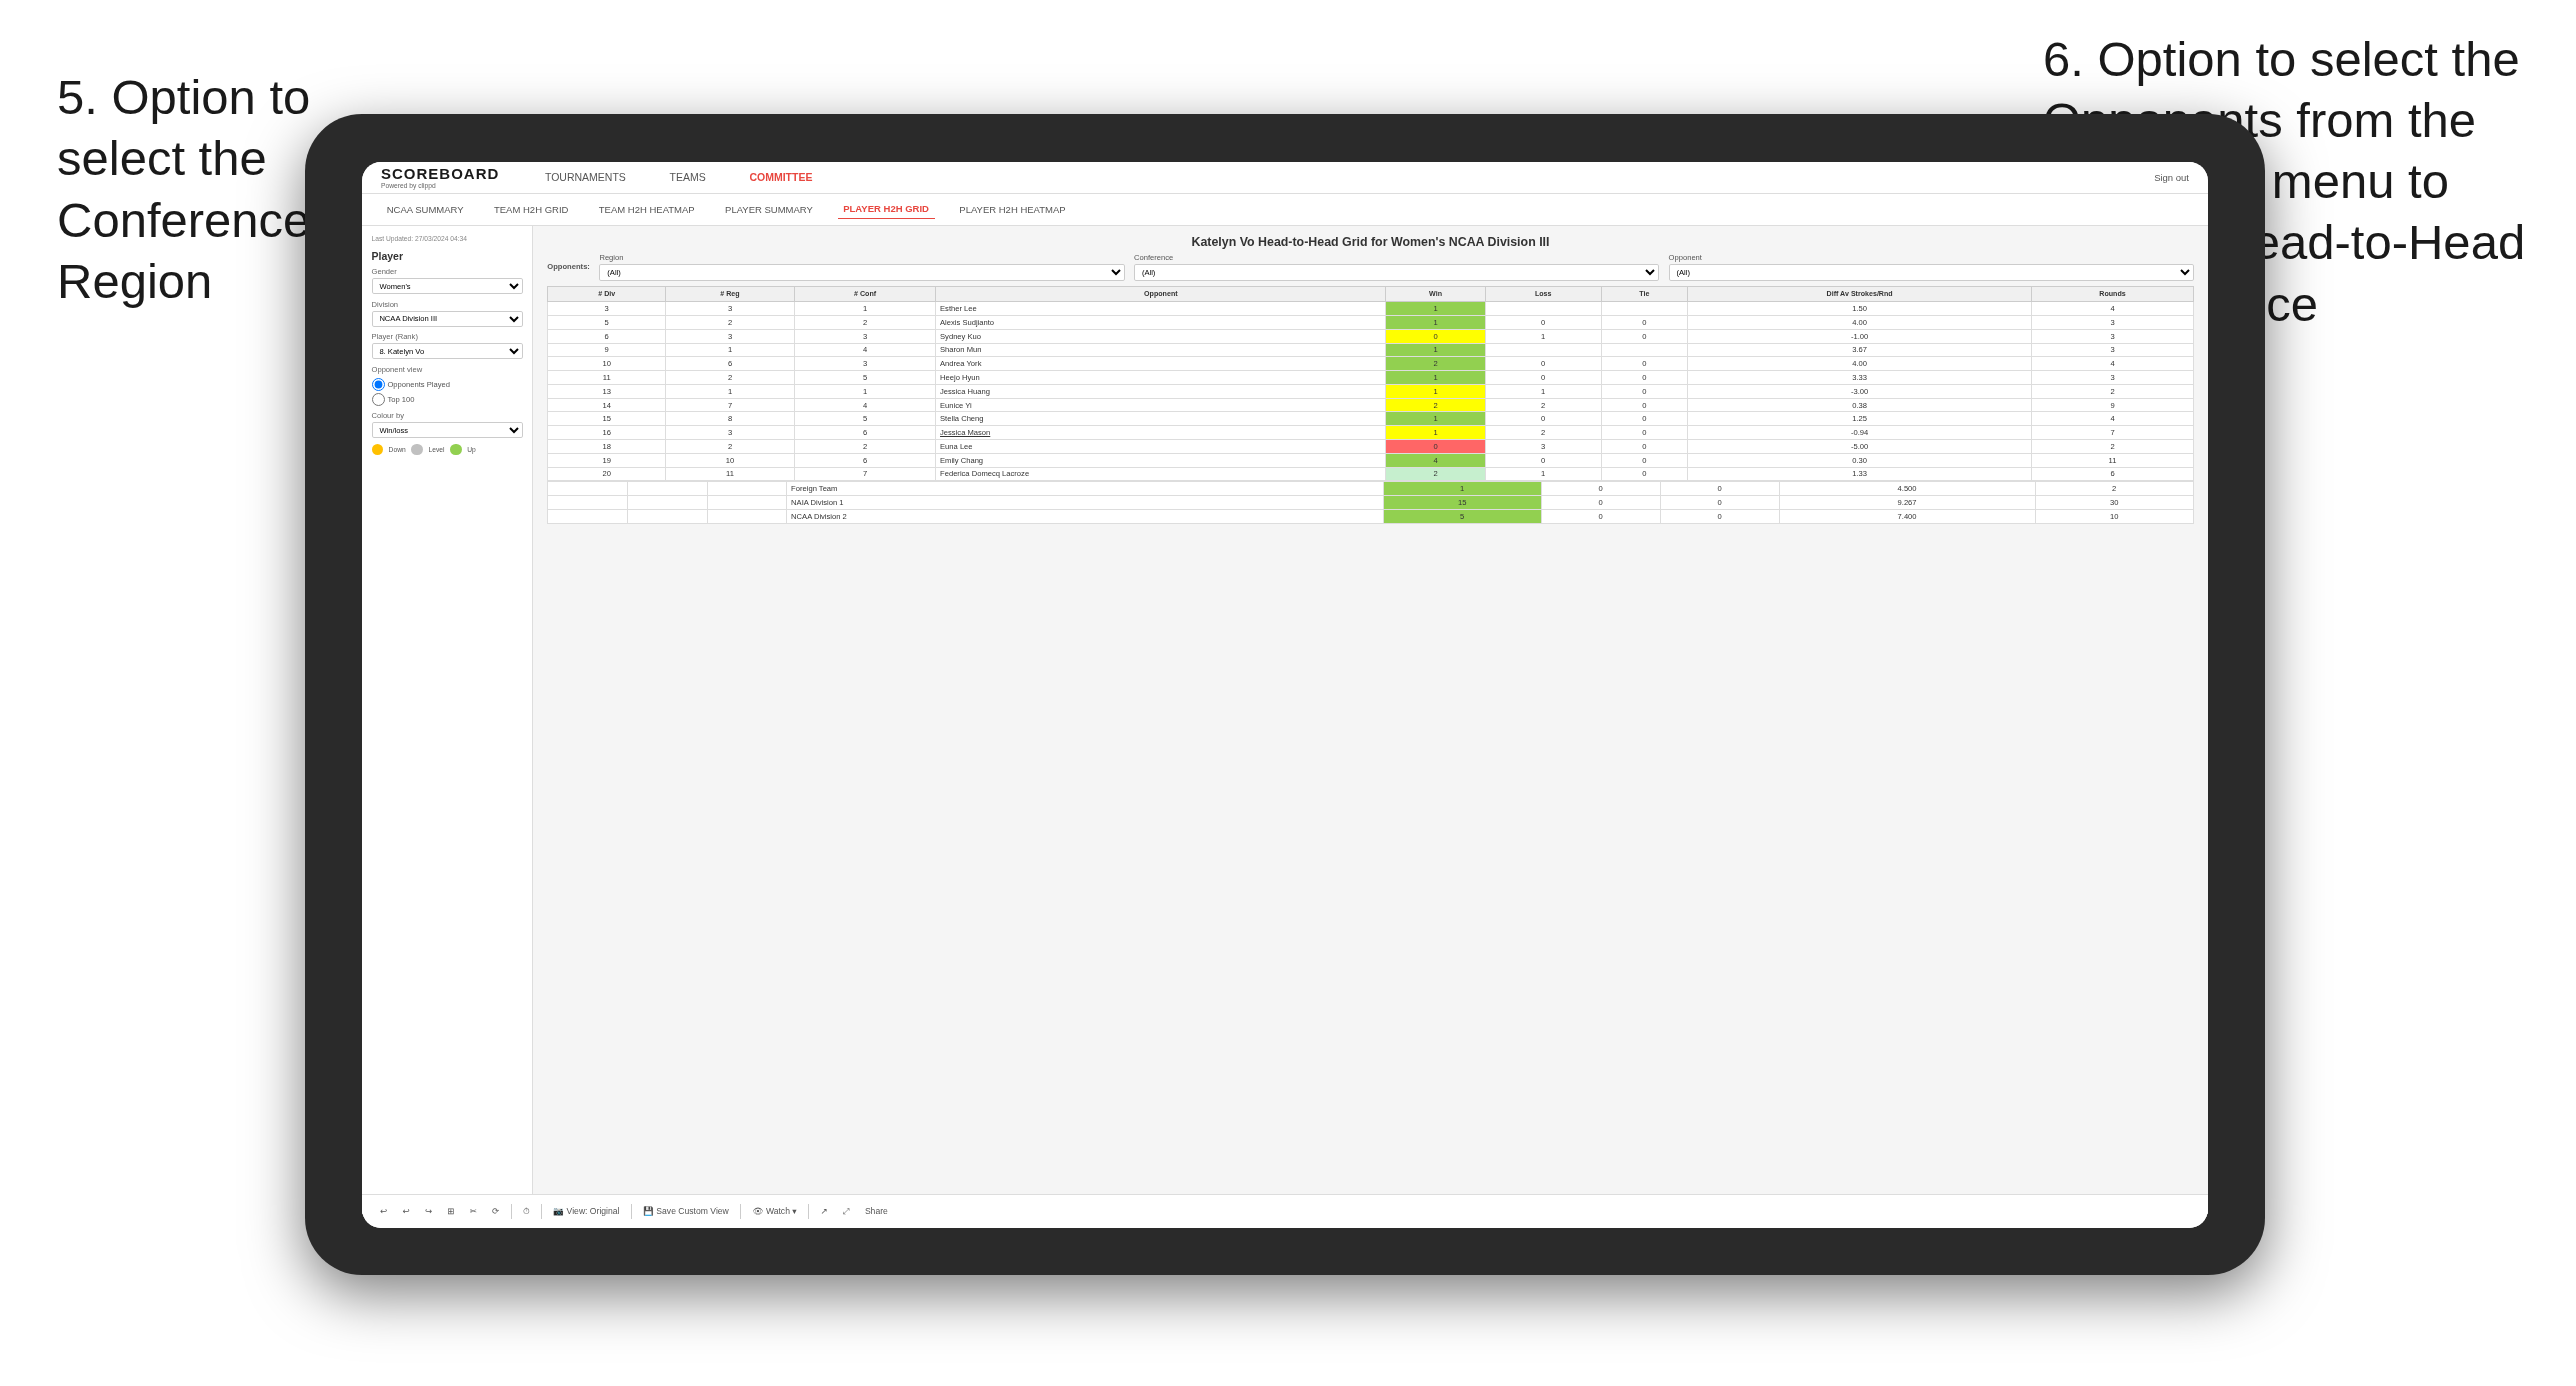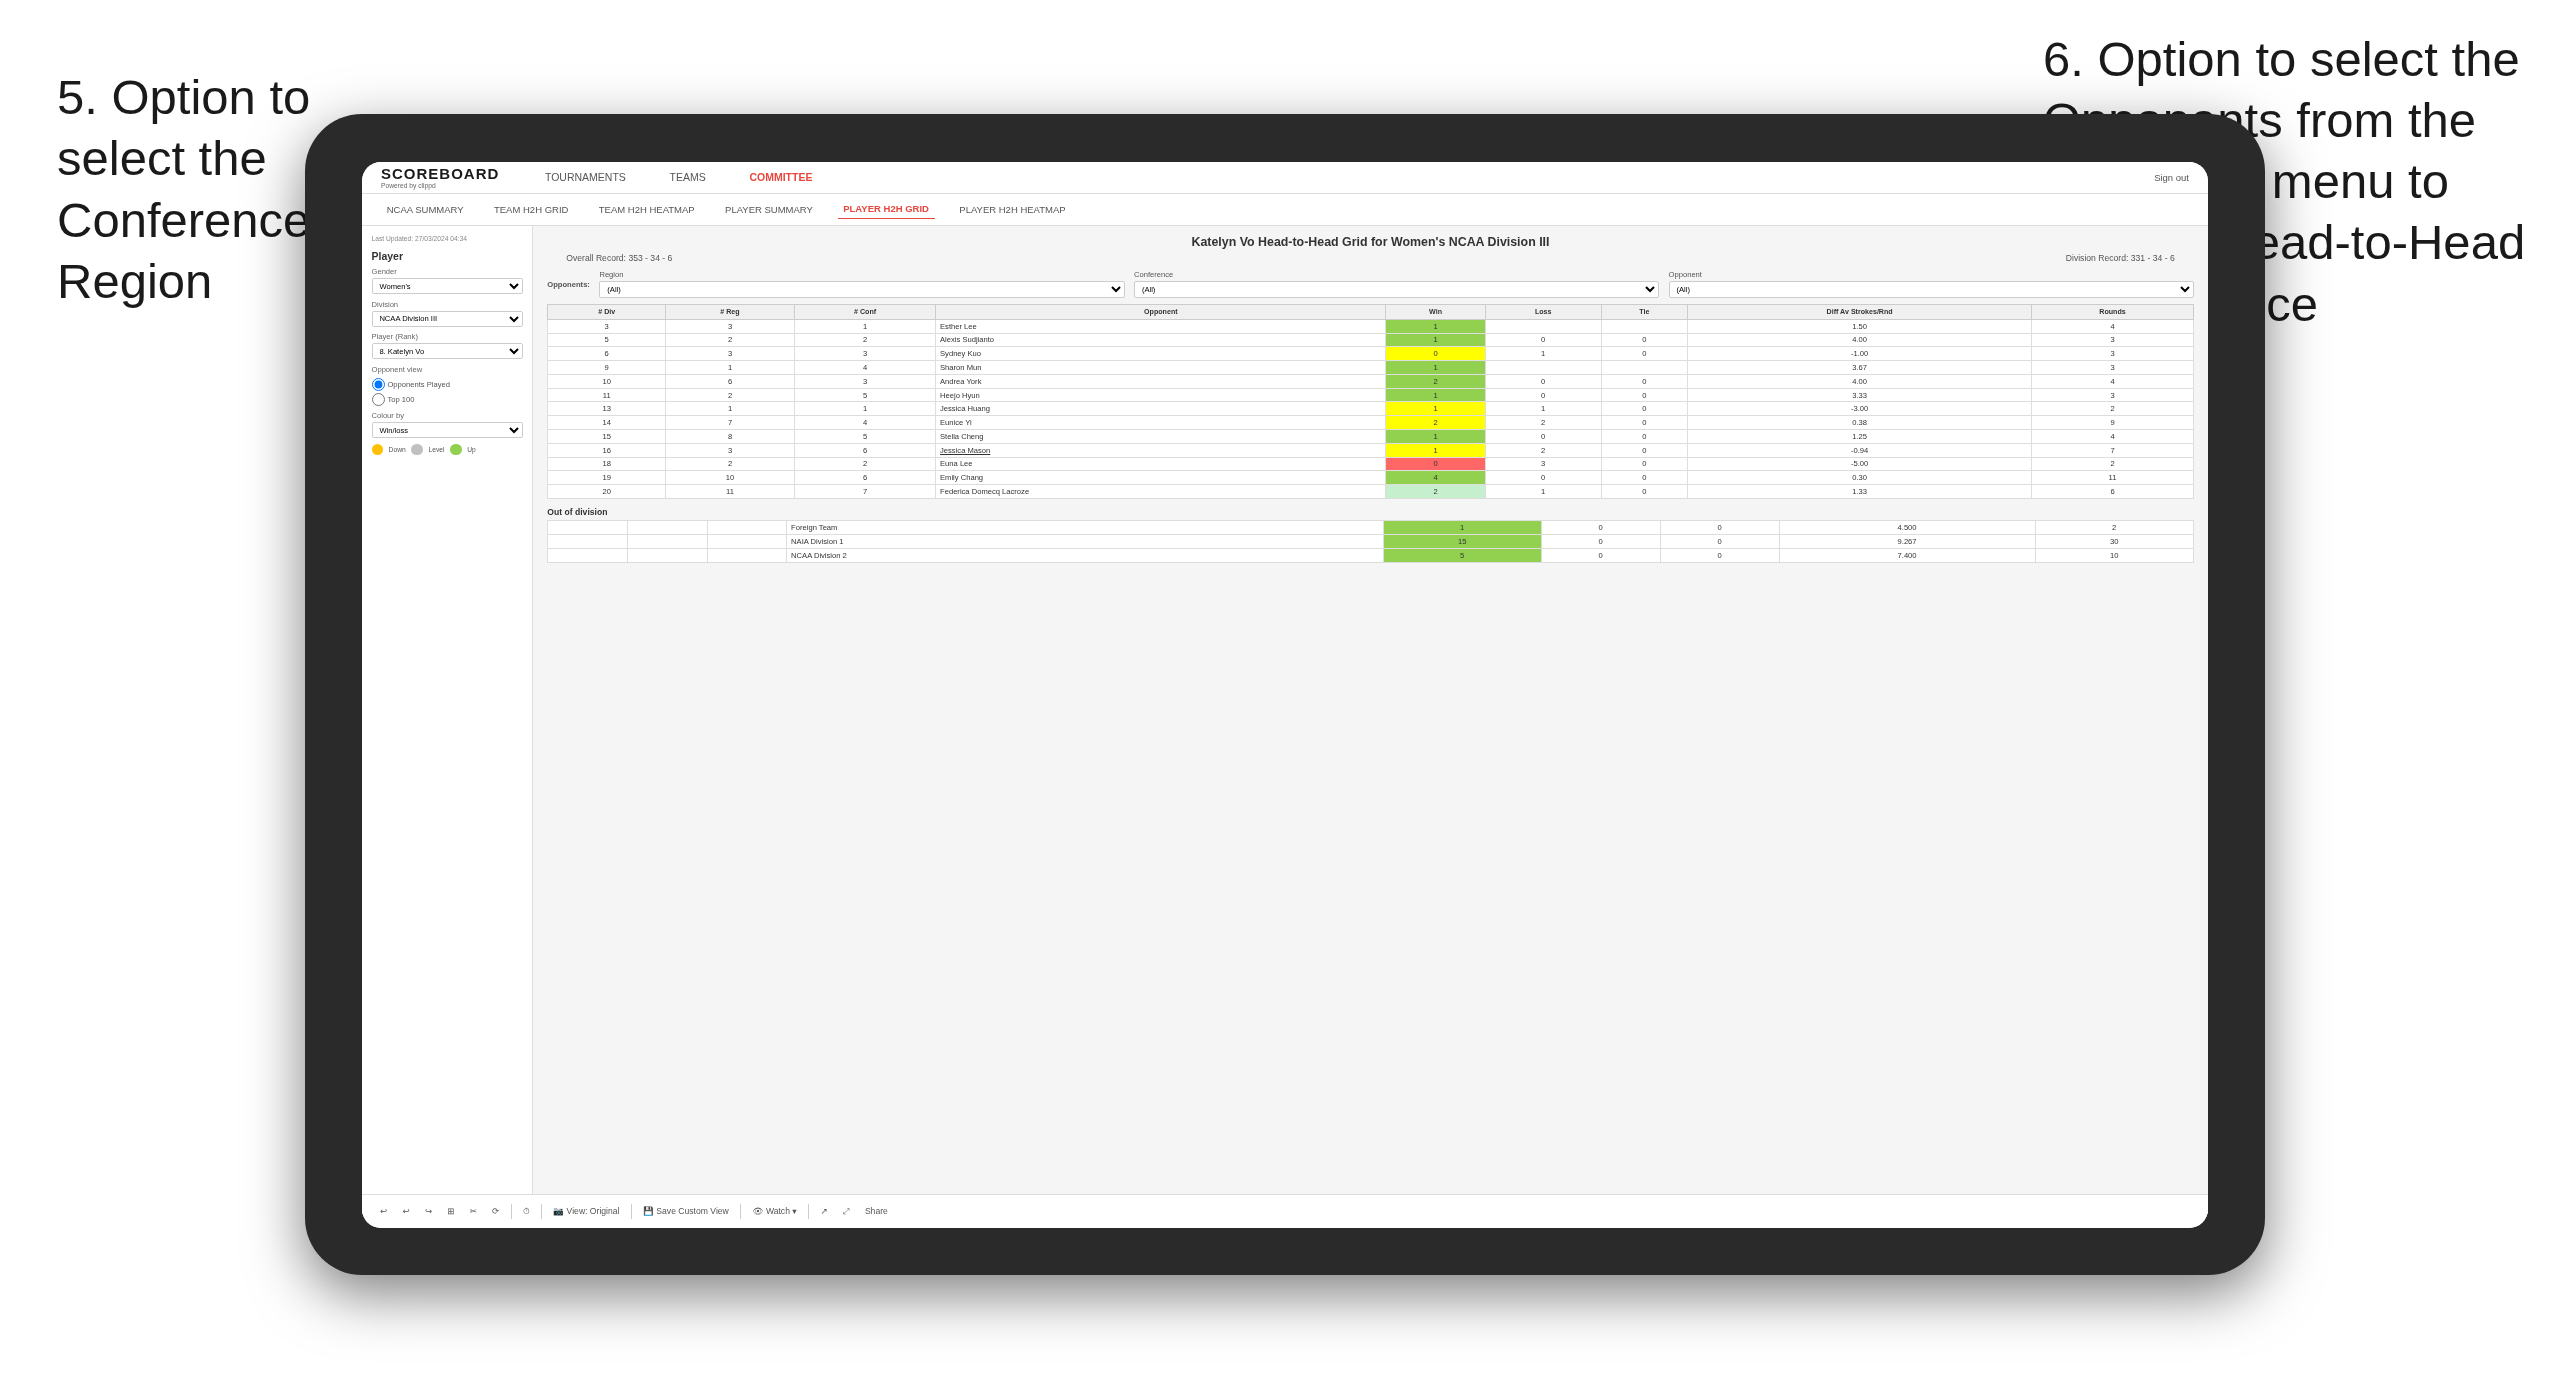--- a/index.html
+++ b/index.html
@@ -433,24 +433,20 @@
           <span class="color-label">Down</span>
           <div class="color-circle" style="background:#c0c0c0;"></div>
           <span class="color-label">Level</span>
           <div class="color-circle" style="background:#92d050;"></div>
           <span class="color-label">Up</span>
         </div>
       </div>
 
       <div class="table-area">
         <div class="report-title">Katelyn Vo Head-to-Head Grid for Women's NCAA Division III</div>
-        <div class="record-row">
-          <span>Overall Record: 353 - 34 - 6</span>
-          <span>Division Record: 331 - 34 - 6</span>
-        </div>
 
         <div class="filter-row">
           <span class="opponents-label">Opponents:</span>
           <div class="filter-group">
             <span class="filter-label">Region</span>
             <select class="filter-select">
               <option>(All)</option>
             </select>
           </div>
           <div class="filter-group">
@@ -621,21 +617,20 @@
     <td style="text-align:left;">Federica Domecq Lacroze</td>
     <td style="background:#c6efce;">2</td>
     <td>1</td>
     <td>0</td>
     <td>1.33</td>
     <td>6</td>
   </tr>
             </tbody>
         </table>
 
-        <div class="out-of-division">Out of division</div>
         <table class="data-table">
           <tbody id="out-of-division-body">
           <tr>
     <td></td>
     <td></td>
     <td></td>
     <td style="text-align:left;">Foreign Team</td>
     <td style="background:#92d050;">1</td>
     <td>0</td>
     <td>0</td>

